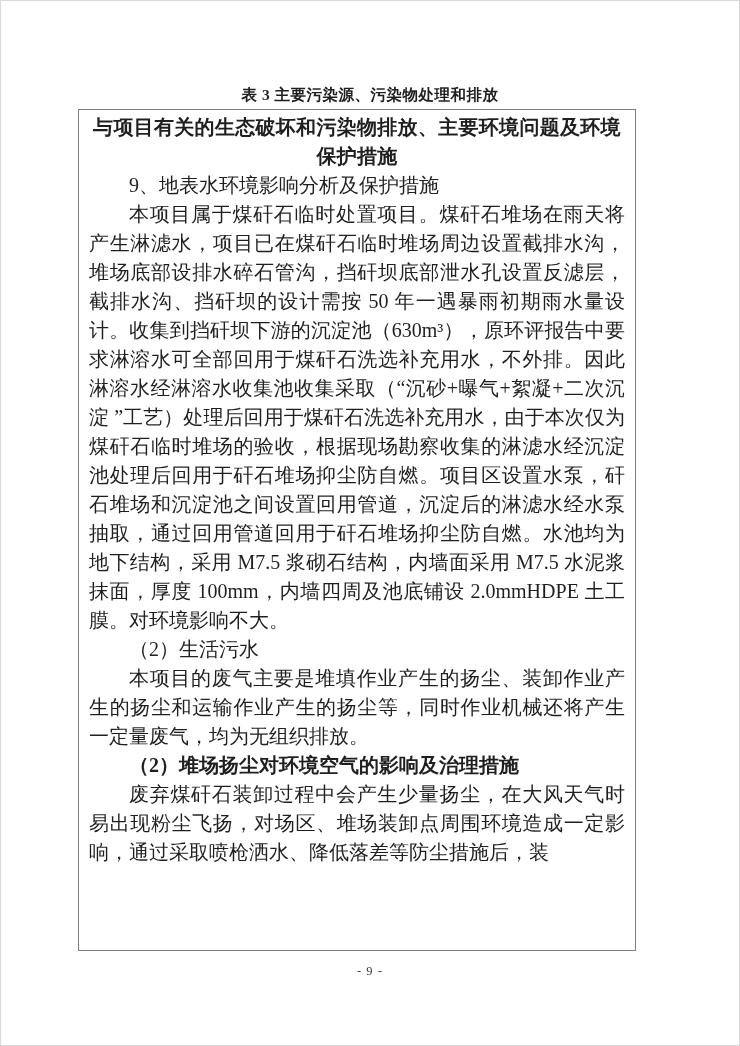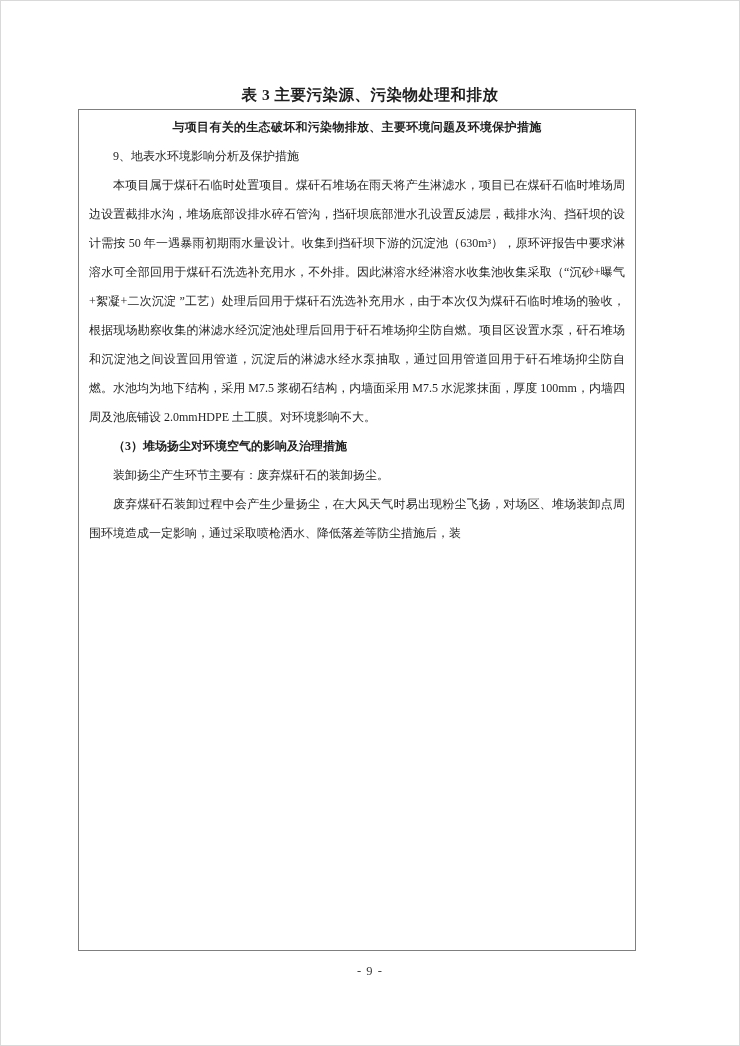--- a/index.html
+++ b/index.html
@@ -33,21 +33,21 @@
     letter-spacing: 0.5px;
     line-height: 20px;
   }
   .table-box {
     width: 558px;
     height: 842px;
     margin: 4px 0 0 77px;
     border: 1px solid var(--border-color);
     padding: 3px 10px 0 10px;
     overflow: hidden;
-    font-size: 12px;
+    font-size: 20px;
     line-height: 29px;
     text-align: justify;
   }
   .cell-header {
     text-align: center;
     font-weight: 700;
     text-indent: 0;
     letter-spacing: 0.3px;
   }
   .para {
@@ -72,20 +72,21 @@
 
 <div class="page">
 
   <div class="doc-title">表 3  主要污染源、污染物处理和排放</div>
 
   <div class="table-box">
     <div class="cell-header">与项目有关的生态破坏和污染物排放、主要环境问题及环境保护措施</div>
 
     <p class="para">9、地表水环境影响分析及保护措施</p>
     <p class="para">本项目属于煤矸石临时处置项目。煤矸石堆场在雨天将产生淋滤水，项目已在煤矸石临时堆场周边设置截排水沟，堆场底部设排水碎石管沟，挡矸坝底部泄水孔设置反滤层，截排水沟、挡矸坝的设计需按 50 年一遇暴雨初期雨水量设计。收集到挡矸坝下游的沉淀池（630m³），原环评报告中要求淋溶水可全部回用于煤矸石洗选补充用水，不外排。因此淋溶水经淋溶水收集池收集采取（“沉砂+曝气+絮凝+二次沉淀 ”工艺）处理后回用于煤矸石洗选补充用水，由于本次仅为煤矸石临时堆场的验收，根据现场勘察收集的淋滤水经沉淀池处理后回用于矸石堆场抑尘防自燃。项目区设置水泵，矸石堆场和沉淀池之间设置回用管道，沉淀后的淋滤水经水泵抽取，通过回用管道回用于矸石堆场抑尘防自燃。水池均为地下结构，采用 M7.5 浆砌石结构，内墙面采用 M7.5 水泥浆抹面，厚度 100mm，内墙四周及池底铺设 2.0mmHDPE 土工膜。对环境影响不大。</p>
-    <p class="para bold">（3）堆场扬尘对环境空气的影响及治理措施</p>
-    <p class="para">装卸扬尘产生环节主要有：废弃煤矸石的装卸扬尘。</p>
+    <p class="para">（2）生活污水</p>
+    <p class="para">本项目的废气主要是堆填作业产生的扬尘、装卸作业产生的扬尘和运输作业产生的扬尘等，同时作业机械还将产生一定量废气，均为无组织排放。</p>
+    <p class="para bold">（2）堆场扬尘对环境空气的影响及治理措施</p>
     <p class="para">废弃煤矸石装卸过程中会产生少量扬尘，在大风天气时易出现粉尘飞扬，对场区、堆场装卸点周围环境造成一定影响，通过采取喷枪洒水、降低落差等防尘措施后，装</p>
   </div>
 
   <div class="page-number">- 9 -</div>
 
 </div>
 
 </body></html>

